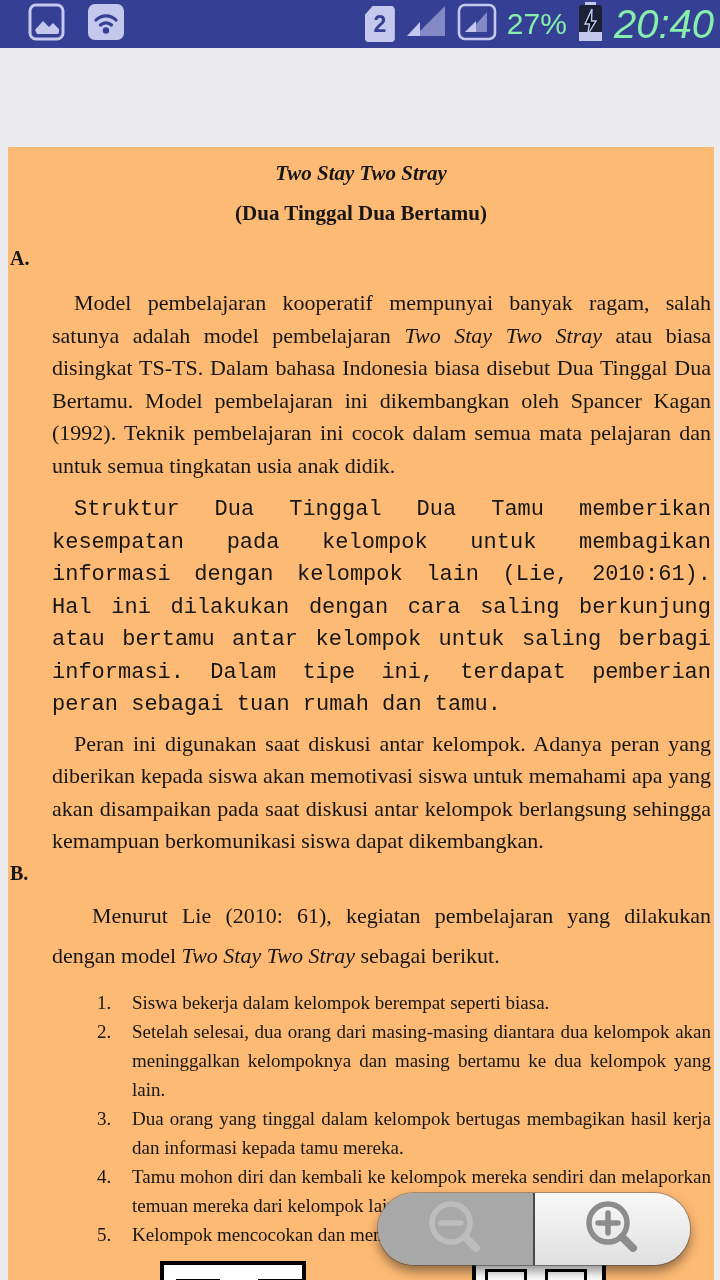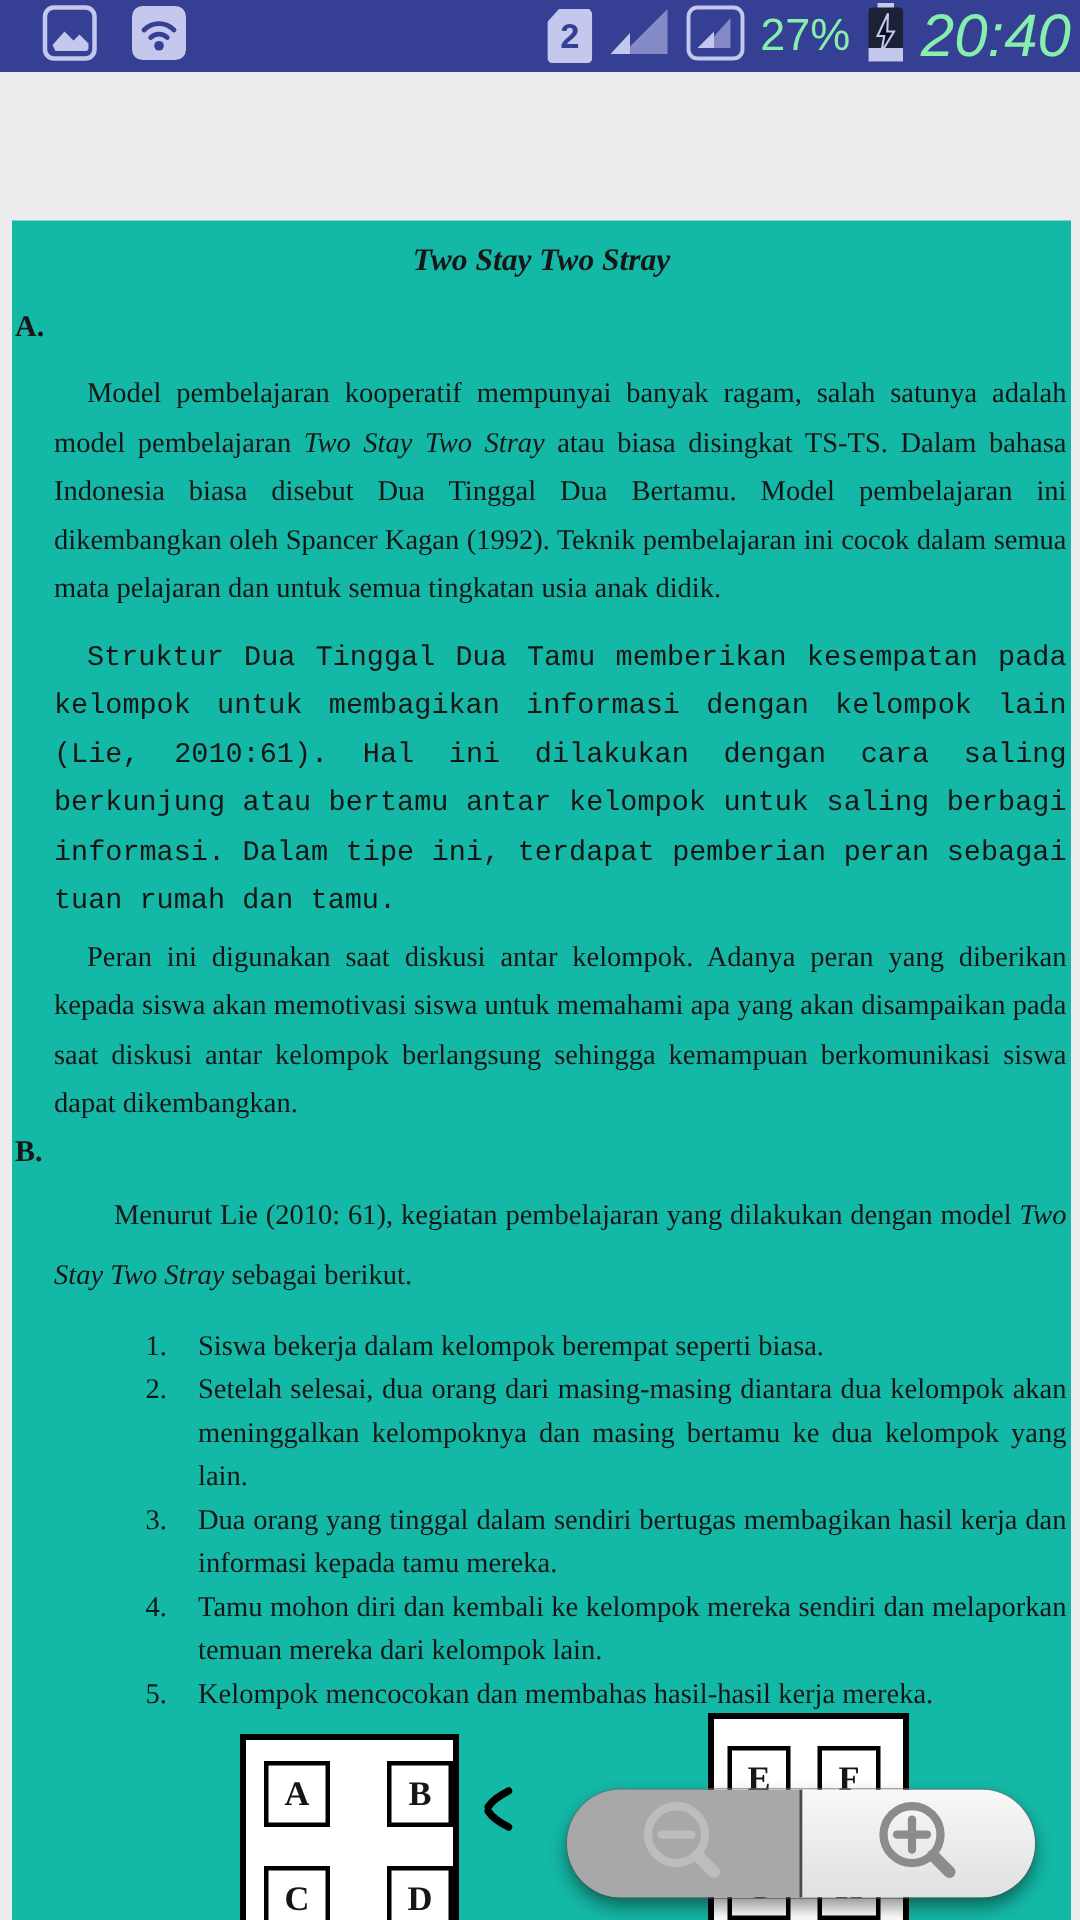--- a/index.html
+++ b/index.html
@@ -15,29 +15,29 @@
   .sb-right { margin-left:auto; display:flex; align-items:center; gap:10px; }
   .sb-text { font-size:30px; line-height:48px; color:#86efac; }
   .sb-time { font-size:40px;font-style:italic; }
   .sim { width:30px; height:36px; background:#C3C8EC; color:#353F94;
          font-weight:bold; font-size:23px; display:flex; align-items:center;
          justify-content:center; border-radius:3px;
          clip-path:polygon(26% 0, 94% 0, 100% 8%, 100% 94%, 94% 100%, 6% 100%, 0 94%, 0 24%); }
 
   
   .page { position:absolute; left:8px; top:147px; width:706px; height:1133px;
-          background:#14b8a6; overflow:hidden; }
+          background:#fdba74; overflow:hidden; }
   .doc { padding:0 2px; font-family:"Liberation Serif", serif; color:#161616; }
   .title { margin-top:6px; text-align:center; font-weight:bold; font-style:italic;
            font-size:21px; line-height:40px; }
   .subtitle { text-align:center; font-weight:bold; font-size:21px; line-height:40px; }
   .heading { display:flex; gap:12px; font-weight:bold; font-size:20px; line-height:26px; }
   .h-a { margin-top:12px; }
   .h-b { margin-top:2px; }
-  .para { margin:16px 1px 0 26px; font-size:19px; line-height:32.5px;
+  .para { margin:16px 1px 0 42px; font-size:22px; line-height:32.5px;
           text-align:justify; text-indent:22px; }
   .para.p2 { margin-top:12px;font-family:Liberation Mono, monospace; }
   .para.p3 { margin-top:6px; }
   .para.pb { margin-top:10px; text-indent:40px; line-height:40px; }
   .steps { margin:12px 0 0 87px; font-size:19px; line-height:29px; }
   .step { display:flex; }
   .step .num { flex:none; width:35px; }
   .step .txt { flex:1; text-align:justify; padding-right:1px; }
   .caption { margin:2px 0 0 74px; font-size:19.5px; line-height:27px; }
 
@@ -111,20 +111,21 @@
         <path d="M15 8 L8 23 h4.5 L10.5 34 L19 20 h-4.5 z" fill="#0A0D1C" stroke="#C3C8EC" stroke-width="1.4"></path>
       </svg>
     </span>
     <span class="sb-text sb-time">20:40</span>
   </div>
 </div>
 
 <div class="page">
   <div class="doc">
     <div class="title">Two Stay Two Stray</div>
+    <div class="subtitle">(Dua Tinggal Dua Bertamu)</div>
 
     <div class="heading h-a">
       <span>A.</span>
     </div>
 
     <div class="para"><span>Model pembelajaran kooperatif mempunyai banyak ragam, salah satunya adalah model pembelajaran </span><i>Two Stay Two Stray</i><span> atau biasa disingkat TS-TS. Dalam bahasa Indonesia biasa disebut Dua Tinggal Dua Bertamu. Model pembelajaran ini dikembangkan oleh Spancer Kagan (1992). Teknik pembelajaran ini cocok dalam semua mata pelajaran dan untuk semua tingkatan usia anak didik.</span></div>
     <div class="para p2">Struktur Dua Tinggal Dua Tamu memberikan kesempatan pada kelompok untuk membagikan informasi dengan kelompok lain (Lie, 2010:61). Hal ini dilakukan dengan cara saling berkunjung atau bertamu antar kelompok untuk saling berbagi informasi. Dalam tipe ini, terdapat pemberian peran sebagai tuan rumah dan tamu.</div>
     <div class="para p3">Peran ini digunakan saat diskusi antar kelompok. Adanya peran yang diberikan kepada siswa akan memotivasi siswa untuk memahami apa yang akan disampaikan pada saat diskusi antar kelompok berlangsung sehingga kemampuan berkomunikasi siswa dapat dikembangkan.</div>
 
     <div class="heading h-b">
@@ -137,21 +138,21 @@
       <div class="step">
         <span class="num">1.</span>
         <span class="txt">Siswa bekerja dalam kelompok berempat seperti biasa.</span>
       </div>
       <div class="step">
         <span class="num">2.</span>
         <span class="txt">Setelah selesai, dua orang dari masing-masing diantara dua kelompok akan meninggalkan kelompoknya dan masing bertamu ke dua kelompok yang lain.</span>
       </div>
       <div class="step">
         <span class="num">3.</span>
-        <span class="txt">Dua orang yang tinggal dalam sendiri bertugas membagikan hasil kerja dan informasi kepada tamu mereka.</span>
+        <span class="txt">Dua orang yang tinggal dalam kelompok bertugas membagikan hasil kerja dan informasi kepada tamu mereka.</span>
       </div>
       <div class="step">
         <span class="num">4.</span>
         <span class="txt">Tamu mohon diri dan kembali ke kelompok mereka sendiri dan melaporkan temuan mereka dari kelompok lain.</span>
       </div>
       <div class="step">
         <span class="num">5.</span>
         <span class="txt">Kelompok mencocokan dan membahas hasil-hasil kerja mereka.</span>
       </div>
     </div>

